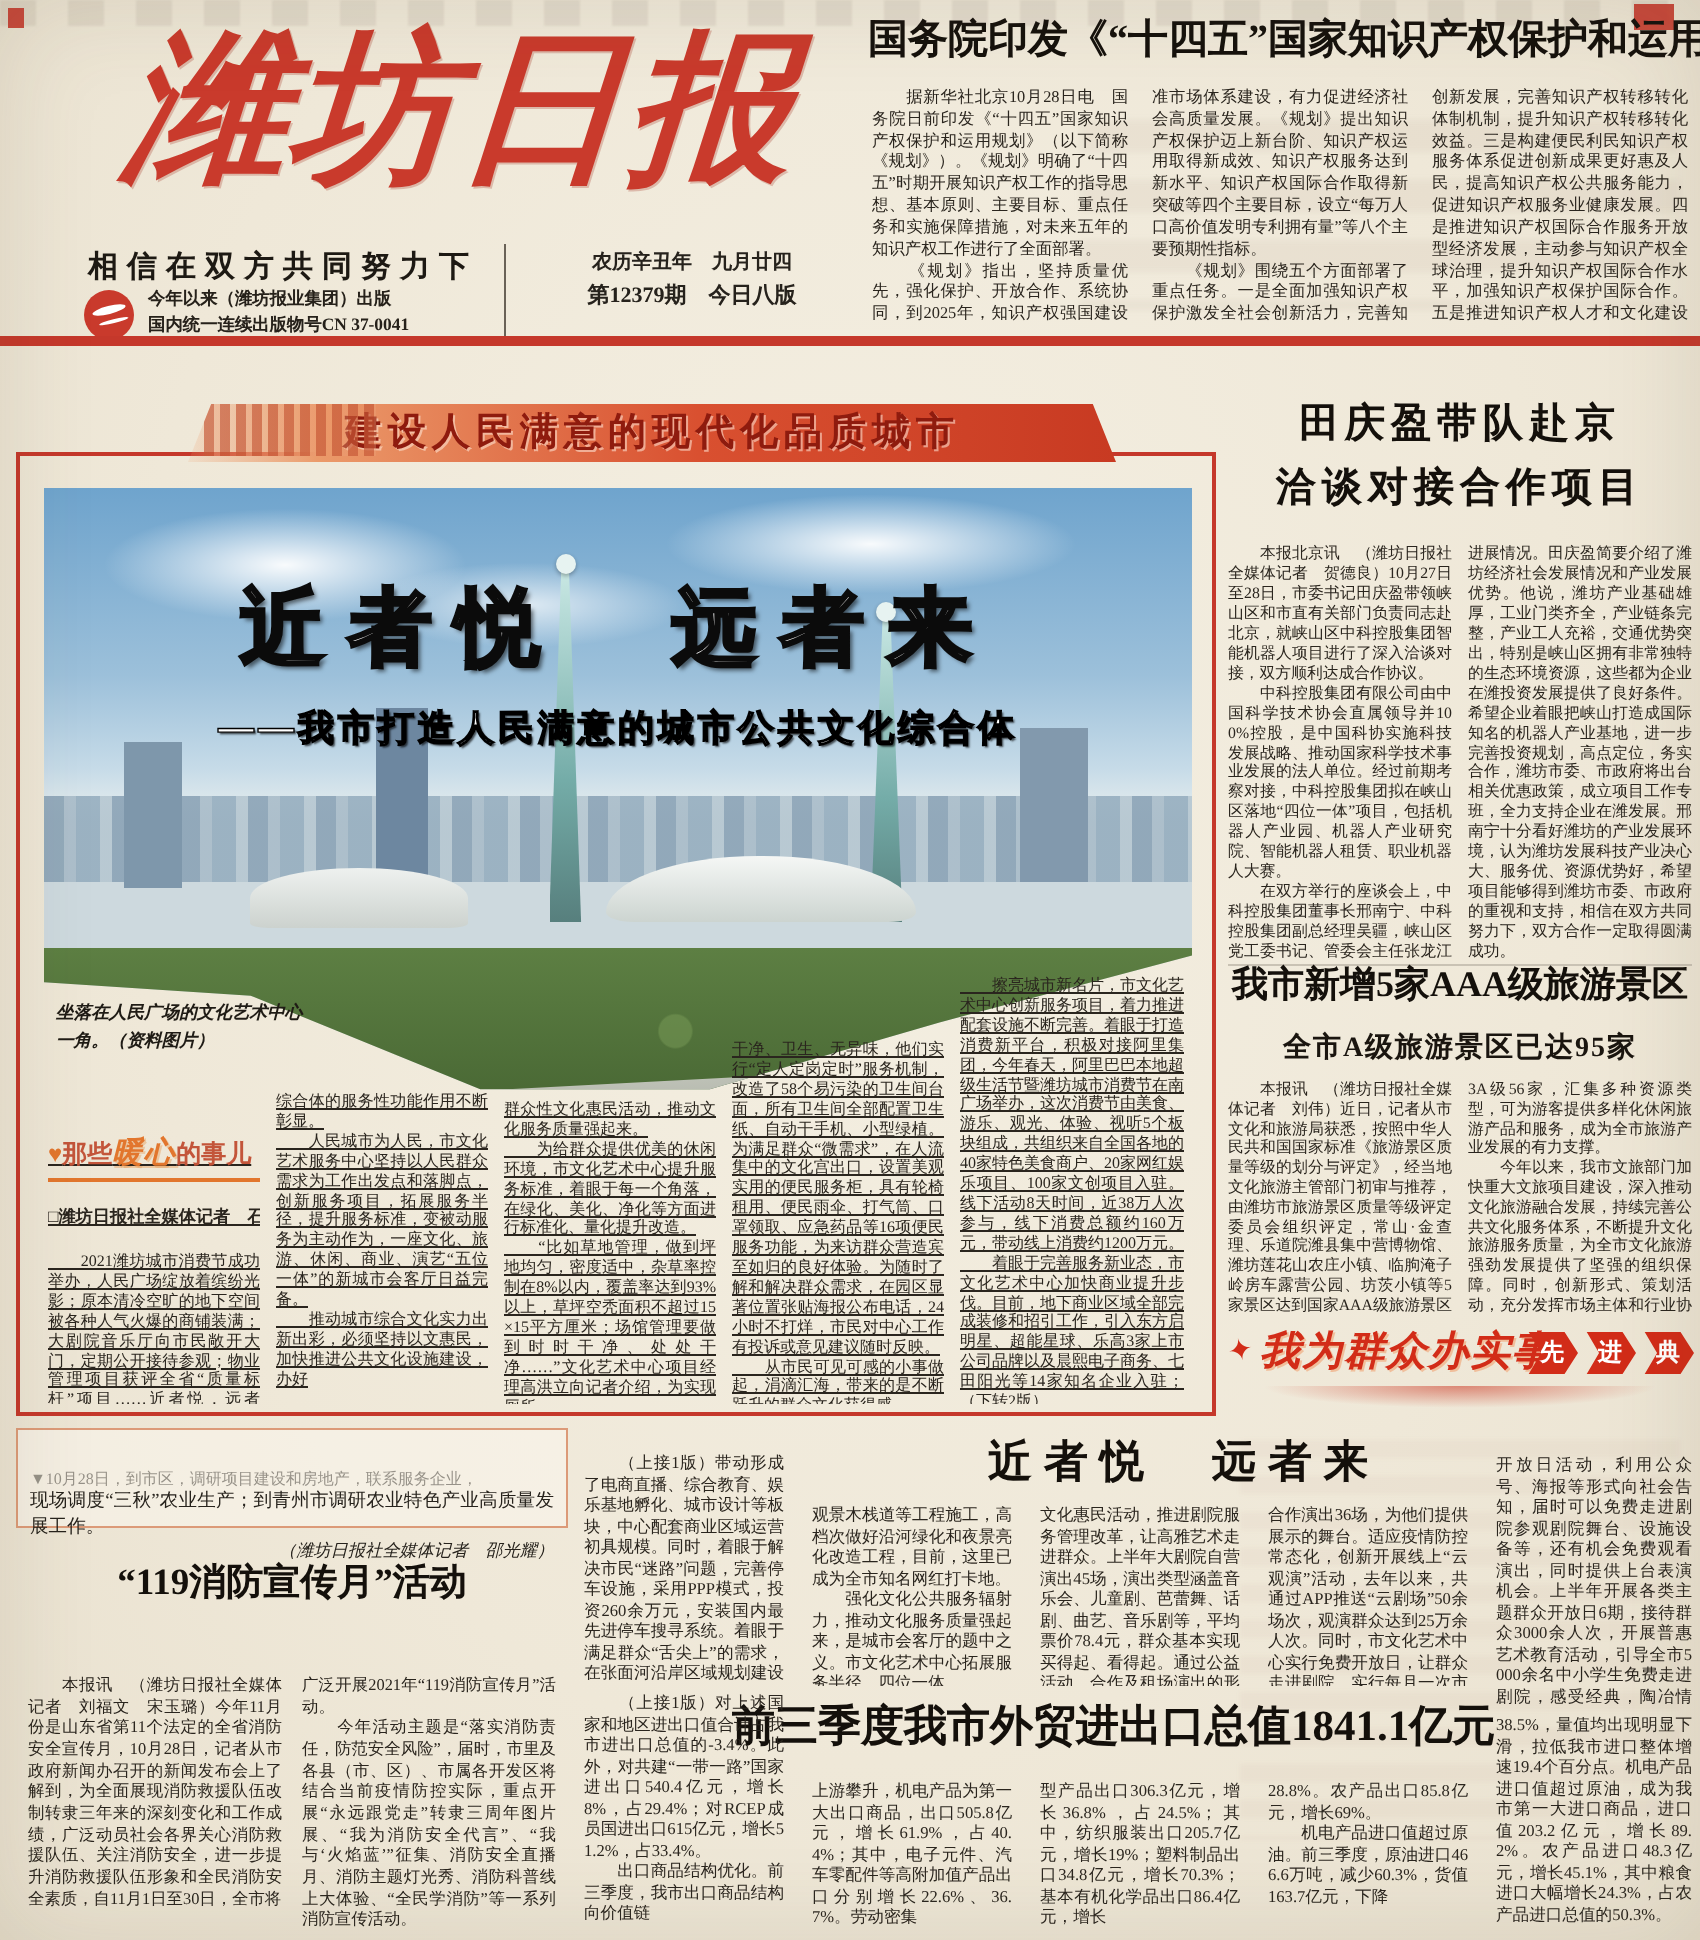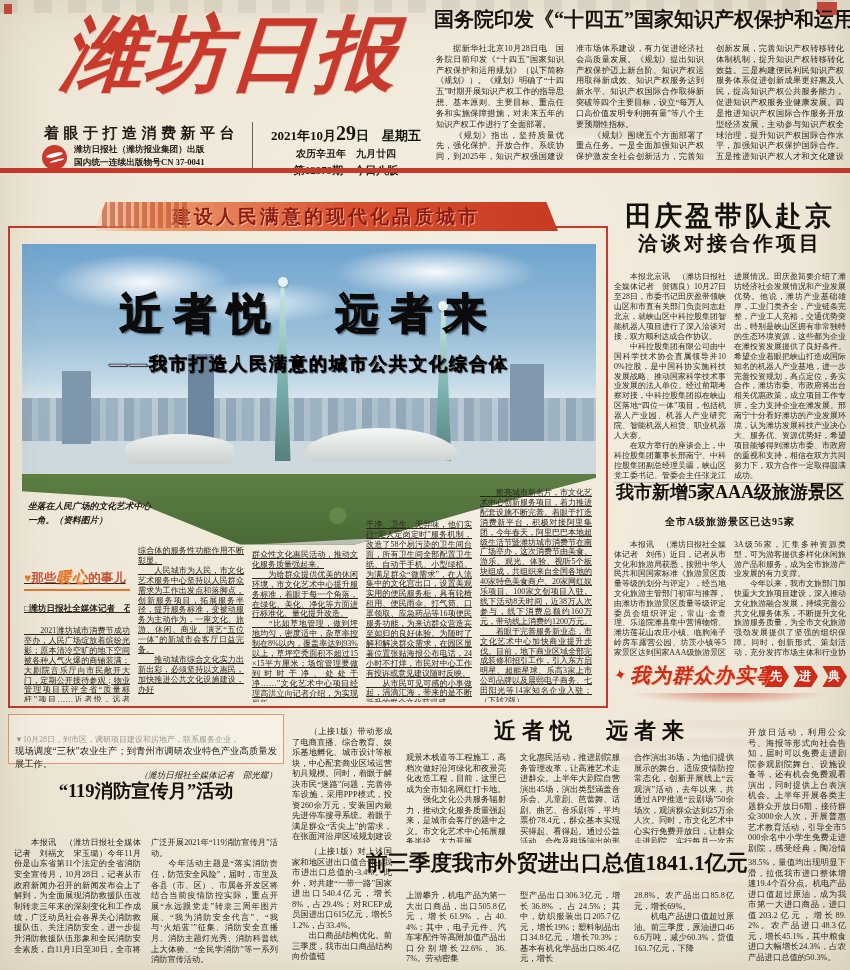--- a/index.html
+++ b/index.html
@@ -88,26 +88,26 @@
   .b2line{font-size:9.3px;line-height:1.35;text-align:justify;}
   .b3line{font-size:8.6px;font-style:italic;text-align:right;}
   
   .fire{left:12px;top:776px;width:268px;height:192px;}
   .fire h2{position:absolute;margin:0;width:268px;text-align:center;font-size:18.5px;font-weight:900;color:#14100b;white-space:nowrap;}
   .ft1{top:2px;} .ft2{top:30px;}
   .fire .col{top:62px;height:126px;font-size:8.2px;line-height:1.3;}
   
   .rail{left:612px;top:184px;width:236px;height:522px;}
   .rail h2{position:absolute;margin:0;width:236px;text-align:center;font-weight:900;color:#14100b;white-space:nowrap;}
-  .bj1{top:14px;font-size:27px;letter-spacing:3px;}
+  .bj1{top:14px;font-size:20px;letter-spacing:3px;}
   .bj2{top:46px;font-size:20px;letter-spacing:3px;}
   .rail .bcol{top:88px;height:208px;font-size:7.9px;line-height:1.26;}
   .raildiv{position:absolute;left:2px;top:298px;width:232px;height:1px;background:#c9c2b4;}
   .tt{top:296px;font-size:18px;letter-spacing:0;}
-  .ts{position:absolute;top:331px;width:236px;text-align:center;font-size:10px;font-weight:600;letter-spacing:1px;color:#1a150f;white-space:nowrap;}
+  .ts{position:absolute;top:331px;width:236px;text-align:center;font-size:14px;font-weight:600;letter-spacing:1px;color:#1a150f;white-space:nowrap;}
   .rail .tcol{top:356px;height:116px;font-size:7.9px;line-height:1.24;}
   
   .camp{position:absolute;left:0;top:476px;width:236px;height:42px;white-space:nowrap;}
   .spark{position:absolute;left:2px;top:6px;font-size:15px;color:#d22c18;transform:rotate(-12deg);}
   .camptext{position:absolute;left:18px;top:2px;font-size:20px;font-weight:900;font-style:italic;letter-spacing:1px;color:#d22c18;text-shadow:1px 1px 0 rgba(240,180,140,.8);}
   .badges{position:absolute;left:152px;top:6px;}
   .bdg{display:inline-block;background:#d22c18;color:#fff;font-size:12px;font-weight:bold;padding:2px 7px 2px 9px;margin-left:-3px;
     clip-path:polygon(12% 0,76% 0,100% 50%,76% 100%,12% 100%,34% 50%);font-family:"Liberation Sans",sans-serif;}
   .camp::after{content:"";position:absolute;left:8%;right:8%;bottom:-2px;height:11px;
     background:radial-gradient(ellipse at 50% 0,rgba(200,40,20,.5),transparent 70%);}
@@ -123,29 +123,28 @@
 
   <div class="abs bleedtop"></div>
   <div class="abs reddot-l"></div>
   <div class="abs reddot-r"></div>
   <div class="abs ghost1"></div>
   <div class="abs ghost2"></div>
 
   <header class="abs mast">
     <div class="mtitle">潍坊日报</div>
     <div class="mrow">
-      <div class="organ">着眼于打造消费新平台</div>
+      <div class="organ">相信在双方共同努力下</div>
       <span class="mlogo"></span>
       <div class="publine">
-        <div>潍坊日报社（潍坊报业集团）出版</div>
+        <div>今年以来（潍坊报业集团）出版</div>
         <div>国内统一连续出版物号CN 37-0041</div>
       </div>
       <div class="mdiv"></div>
       <div class="dates">
-        <div class="d1"><span>2021年10月</span><span class="day">29</span><span>日</span>　<span>星期五</span></div>
         <div class="d2">农历辛丑年　九月廿四</div>
         <div class="d3">第12379期　今日八版</div>
       </div>
     </div>
   </header>
 
   <section class="abs kip">
     <h1>国务院印发《“十四五”国家知识产权保护和运用规划》</h1>
     <div class="col" style="left:2px;width:128px;">　　据新华社北京10月28日电　国务院日前印发《“十四五”国家知识产权保护和运用规划》（以下简称《规划》）。《规划》明确了“十四五”时期开展知识产权工作的指导思想、基本原则、主要目标、重点任务和实施保障措施，对未来五年的知识产权工作进行了全面部署。
 　　《规划》指出，坚持质量优先，强化保护、开放合作、系统协同，到2025年，知识产权强国建设阶段性目标任务如期完成，知识产权领域治理能力和治理水平显著提高，知识产权事业实现高质量发展，有效支撑创新驱动发展和高标</div>
@@ -238,21 +237,21 @@
         <span class="bdg">典</span>
         <span class="bdg">型</span>
       </span>
     </div>
   </aside>
 
   <section class="bot">
     <div class="vtitle">近者悦　远者来</div>
     <div class="col" style="left:292px;top:727px;width:100px;height:116px;">　　（上接1版）带动形成了电商直播、综合教育、娱乐基地孵化、城市设计等板块，中心配套商业区域运营初具规模。同时，着眼于解决市民“迷路”问题，完善停车设施，采用PPP模式，投资260余万元，安装国内最先进停车搜寻系统。着眼于满足群众“舌尖上”的需求，在张面河沿岸区域规划建设风筝汇滨河步行街，在业态上以轻餐饮为主，组织实施天然气、烟道、</div>
     <div class="col" style="left:406px;top:753px;width:100px;height:90px;">观景木栈道等工程施工，高档次做好沿河绿化和夜景亮化改造工程，目前，这里已成为全市知名网红打卡地。
-　　强化文化公共服务辐射力，推动文化服务质量强起来，是城市会客厅的题中之义。市文化艺术中心拓展服务半径，大力开展</div>
+　　强化文化公共服务辐射力，推动文化服务质量强起来，是城市会客厅的题中之义。市文化艺术中心拓展服务半径，四位一体</div>
     <div class="col" style="left:520px;top:753px;width:100px;height:90px;">文化惠民活动，推进剧院服务管理改革，让高雅艺术走进群众。上半年大剧院自营演出45场，演出类型涵盖音乐会、儿童剧、芭蕾舞、话剧、曲艺、音乐剧等，平均票价78.4元，群众基本实现买得起、看得起。通过公益活动、合作及租场演出的形式，与我市艺术团体</div>
     <div class="col" style="left:634px;top:753px;width:100px;height:90px;">合作演出36场，为他们提供展示的舞台。适应疫情防控常态化，创新开展线上“云观演”活动，去年以来，共通过APP推送“云剧场”50余场次，观演群众达到25万余人次。同时，市文化艺术中心实行免费开放日，让群众走进剧院，实行每月一次市民</div>
     <div class="col" style="left:748px;top:728px;width:98px;height:124px;">开放日活动，利用公众号、海报等形式向社会告知，届时可以免费走进剧院参观剧院舞台、设施设备等，还有机会免费观看演出，同时提供上台表演机会。上半年开展各类主题群众开放日6期，接待群众3000余人次，开展普惠艺术教育活动，引导全市5000余名中小学生免费走进剧院，感受经典，陶冶情操，提高修养。</div>
   </section>
 
   <section class="bot">
     <div class="ttitle">前三季度我市外贸进出口总值1841.1亿元</div>
     <div class="col" style="left:292px;top:847px;width:100px;height:118px;">　　（上接1版）对上述国家和地区进出口值合计占我市进出口总值的-3.4%。此外，对共建“一带一路”国家进出口540.4亿元，增长8%，占29.4%；对RCEP成员国进出口615亿元，增长51.2%，占33.4%。
 　　出口商品结构优化。前三季度，我市出口商品结构向价值链</div>
     <div class="col" style="left:406px;top:891px;width:100px;height:74px;">上游攀升，机电产品为第一大出口商品，出口505.8亿元，增长61.9%，占40.4%；其中，电子元件、汽车零配件等高附加值产品出口分别增长22.6%、36.7%。劳动密集</div>

